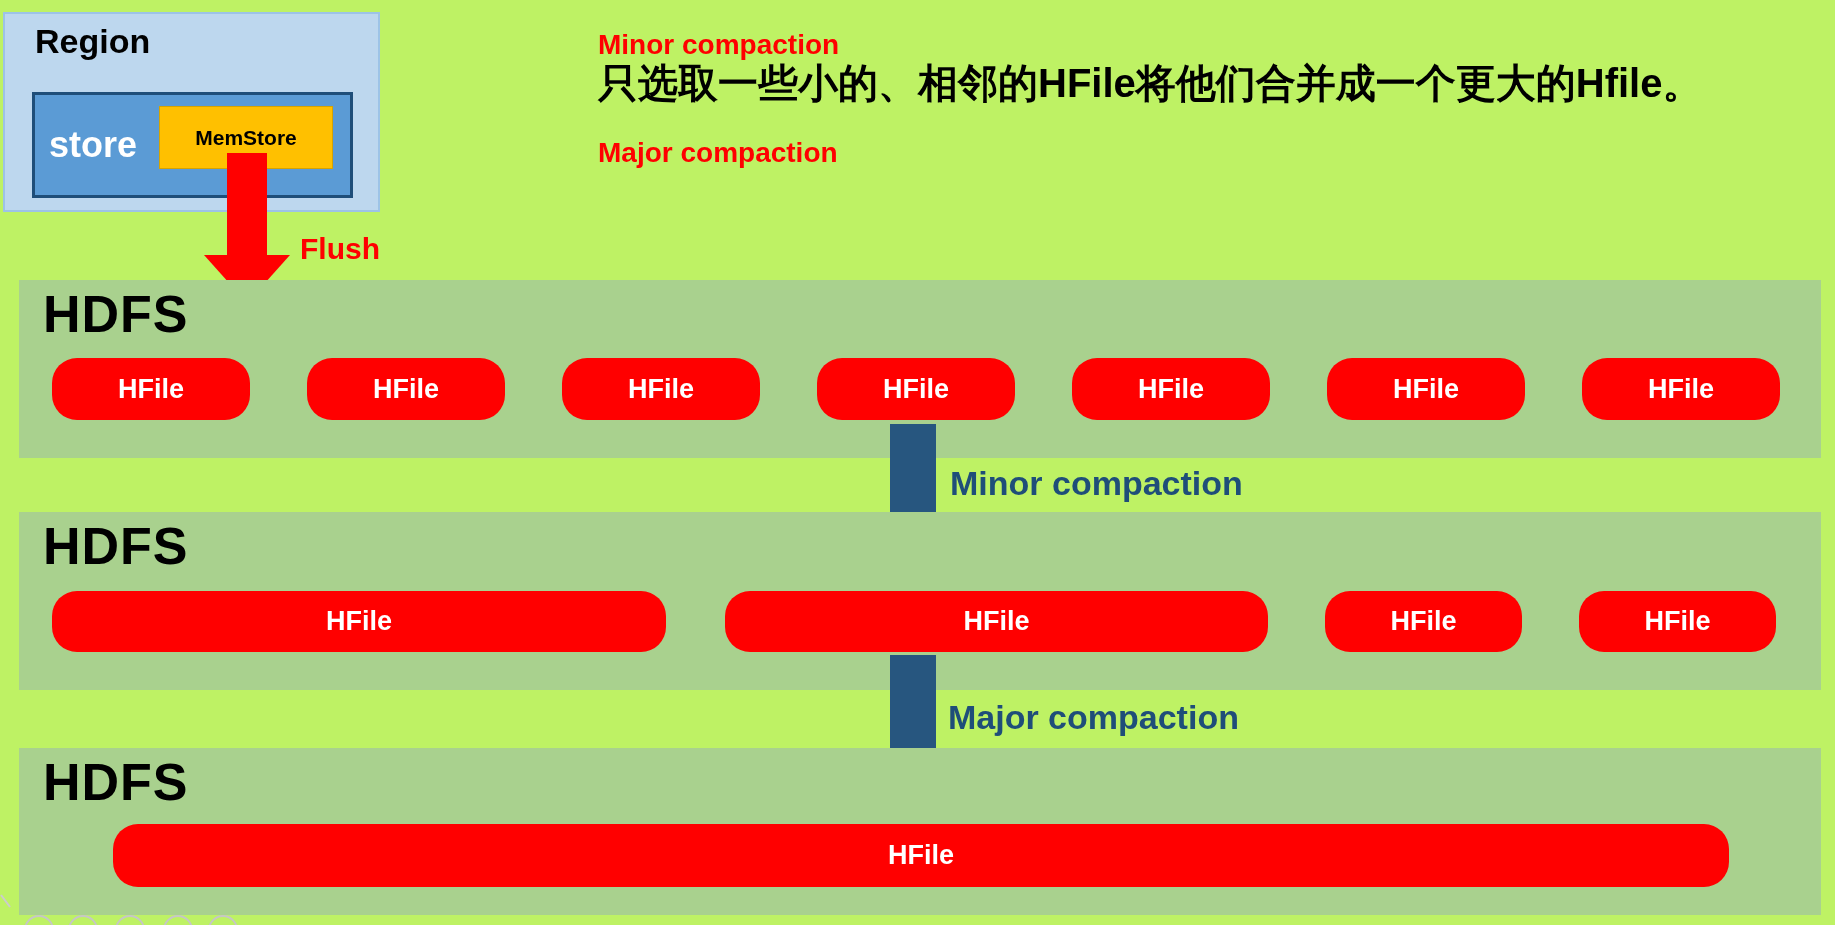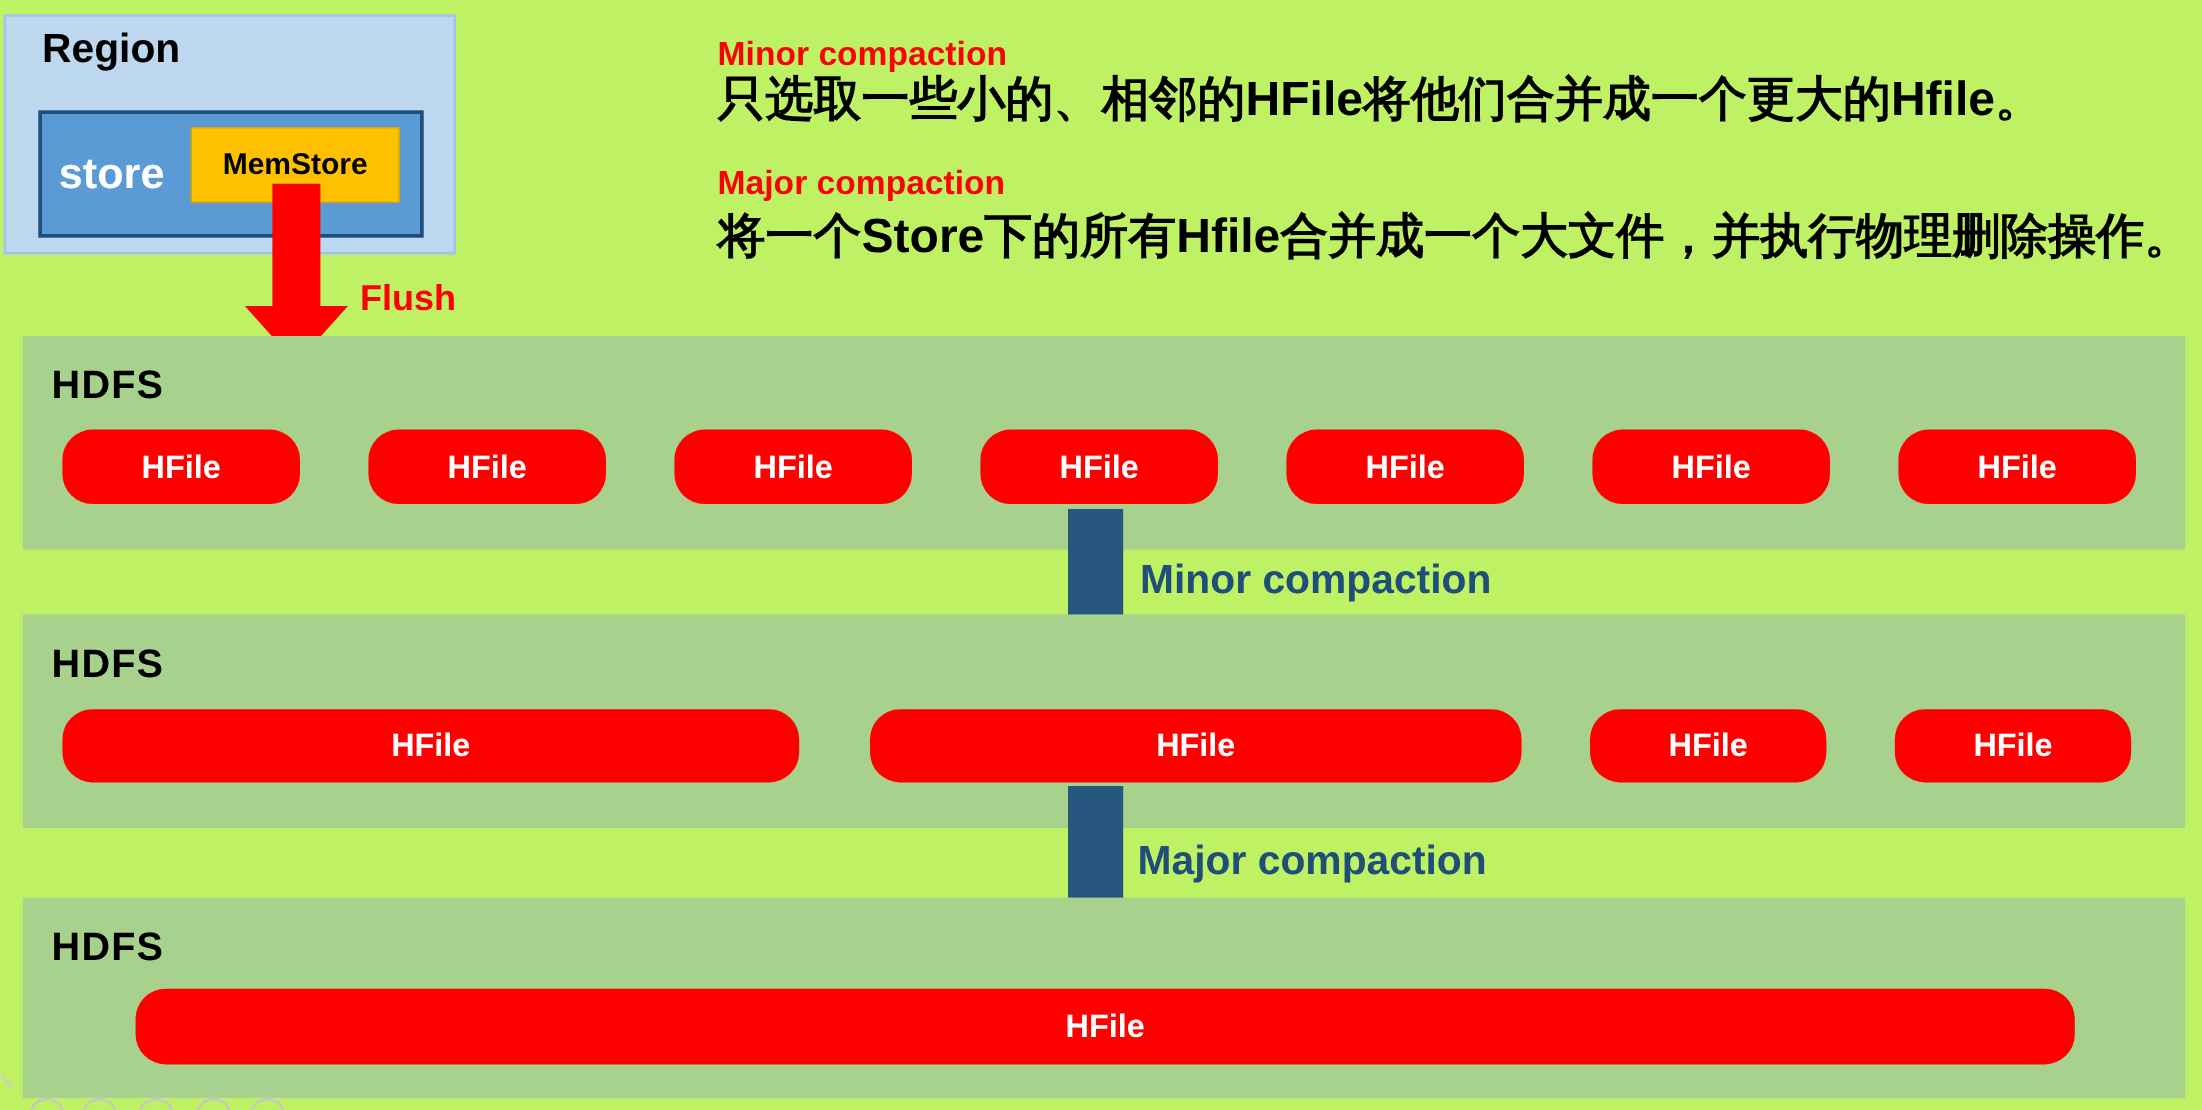--- a/index.html
+++ b/index.html
@@ -7,31 +7,31 @@
     position:relative;width:1835px;height:925px;background:#bef264;overflow:hidden;
     font-family:"Liberation Sans",sans-serif;
   }
   .abs{position:absolute;}
   
   .region-box{left:3px;top:12px;width:377px;height:200px;background:#BDD7EE;border:2px solid #9DC3E6;box-sizing:border-box;}
   .region-title{left:30px;top:8px;font-size:34px;font-weight:bold;color:#000;}
   .store-box{left:27px;top:62px;width:321px;height:106px;background:#5B9BD5;border:3px solid #1F4E79;box-sizing:border-box;margin-top:16px;}
   .store-label{left:14px;top:50%;transform:translateY(-50%);font-size:36px;font-weight:bold;color:#ffffff;}
   .memstore-box{left:124px;top:11px;width:174px;height:63px;background:#FFC000;border:1px solid #D6A300;box-sizing:border-box;
-    display:flex;align-items:center;justify-content:center;font-size:25px;font-weight:bold;color:#000;}
+    display:flex;align-items:center;justify-content:center;font-size:21px;font-weight:bold;color:#000;}
   .flush-label{left:300px;top:224px;font-size:30px;font-weight:bold;color:#FF0000;}
   
   .legend-title{left:598px;font-size:28px;font-weight:bold;color:#FF0000;line-height:1.05;}
   .legend-desc{left:598px;font-size:40px;font-weight:bold;color:#000;line-height:1.05;}
   
   .band{left:19px;width:1802px;background:#A9D18E;}
   .band-1{top:280px;height:178px;}
   .band-2{top:512px;height:178px;}
   .band-3{top:748px;height:167px;}
-  .hdfs-title{left:24px;top:22px;font-size:33px;font-weight:bold;color:#000;letter-spacing:1px;}
+  .hdfs-title{left:24px;top:4px;font-size:52px;font-weight:bold;color:#000;letter-spacing:1px;}
   .hfile{position:absolute;background:#FF0000;color:#ffffff;font-weight:bold;font-size:27px;
     display:flex;align-items:center;justify-content:center;border-radius:25px;}
   
   .flow-label{font-size:34px;font-weight:bold;color:#1F4E79;}
 </style>
 </head>
 <body>
 
 <div id="canvas">
 
@@ -45,21 +45,20 @@
 
   <svg class="abs" style="left:200px;top:153px;" width="100" height="152" viewBox="0 0 100 152">
     <rect x="27" y="0" width="40" height="103" fill="#FF0000"></rect>
     <polygon points="4,102 90,102 47,150" fill="#FF0000"></polygon>
   </svg>
   <div class="abs flush-label" style="left: 300px; top: 212px; margin-top: 20px;">Flush</div>
 
   <div class="abs legend-title" style="top:30px;">Minor compaction</div>
   <div class="abs legend-desc" style="top:62px;">只选取一些小的、相邻的HFile将他们合并成一个更大的Hfile。</div>
   <div class="abs legend-title" style="top:138px;">Major compaction</div>
-  <div class="abs legend-desc" style="top:176px;">将一个Store下的所有Hfile合并成一个大文件，并执行物理删除操作。</div>
 
   <div class="abs band band-1">
     <div class="abs hdfs-title">HDFS</div>
     <div class="hfile" style="left:33px;top:78px;width:198px;height:62px;">HFile</div>
     <div class="hfile" style="left:288px;top:78px;width:198px;height:62px;">HFile</div>
     <div class="hfile" style="left:543px;top:78px;width:198px;height:62px;">HFile</div>
     <div class="hfile" style="left:798px;top:78px;width:198px;height:62px;">HFile</div>
     <div class="hfile" style="left:1053px;top:78px;width:198px;height:62px;">HFile</div>
     <div class="hfile" style="left:1308px;top:78px;width:198px;height:62px;">HFile</div>
     <div class="hfile" style="left:1563px;top:78px;width:198px;height:62px;">HFile</div>

